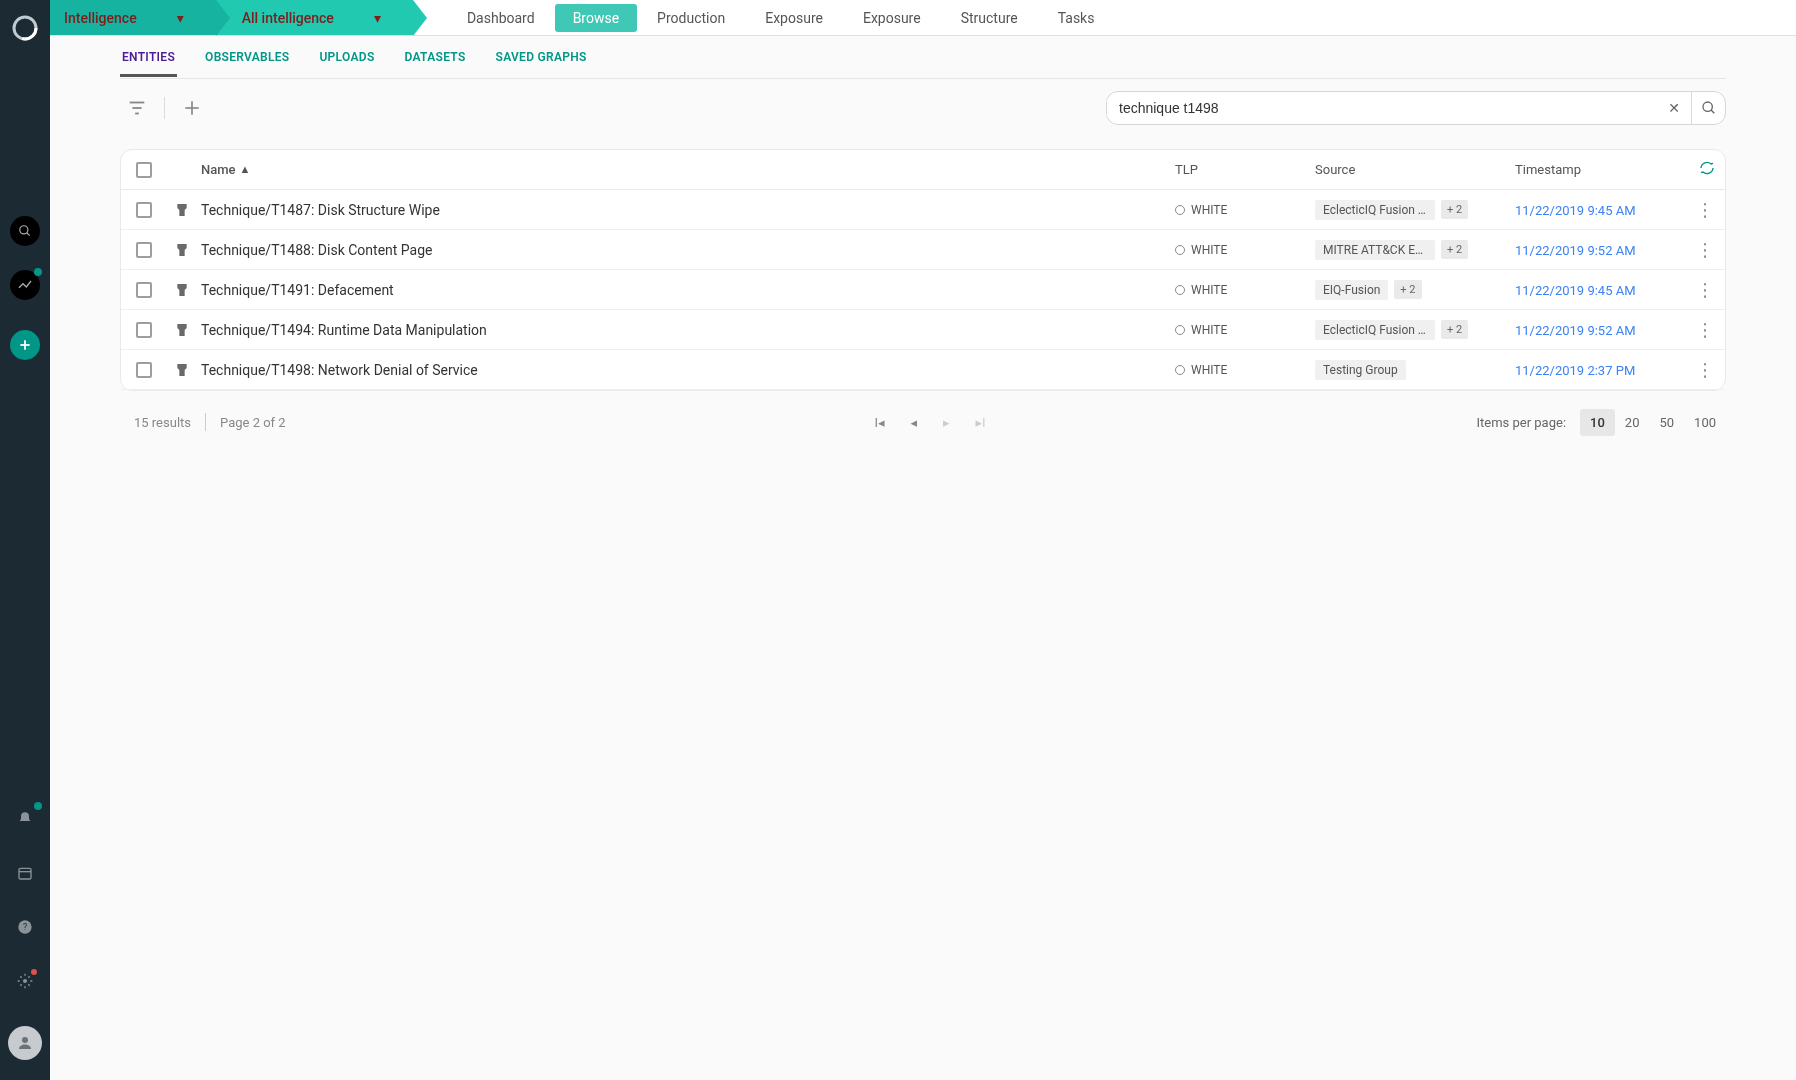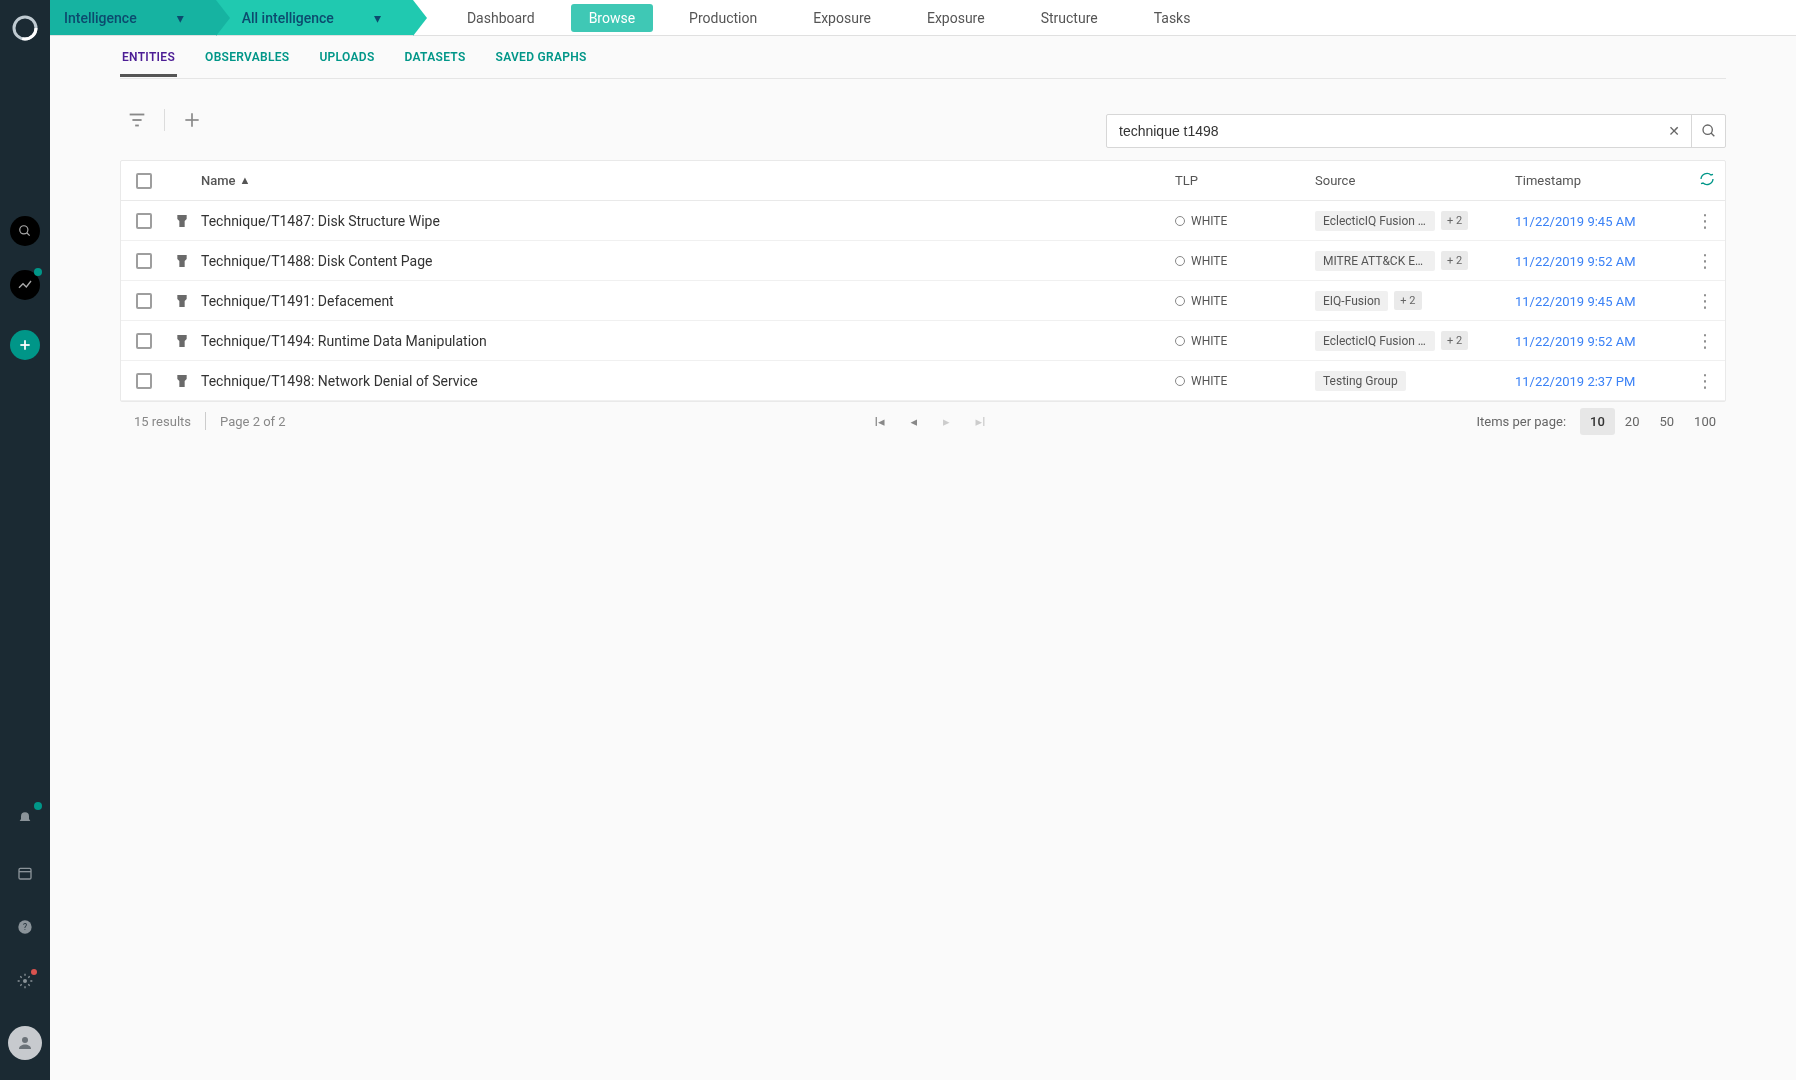--- a/index.html
+++ b/index.html
@@ -42,58 +42,58 @@
   .rail-btn.add { background: #009688; color: #fff; }
   .rail-btn.avatar { background: #c7cace; color: #555; }
   .rail-btn .dot { position:absolute; top:-2px; right:-2px; width:8px;height:8px;border-radius:50%; background:#009688;}
   .rail-btn .dotred { position:absolute; top:3px; right:3px; width:6px;height:6px;border-radius:50%; background:#d9534f;}
 
   
   .main { flex:1; display:flex; flex-direction:column; min-width:0;}
 
   
   .topbar { height:36px; background:#fff; display:flex; align-items:stretch; border-bottom:1px solid #e0e0e0; }
-  .bc { display:flex; align-items:center; padding:0 32px 0 14px; background:#16b3a1; color:#0c4a6e; font-weight:500; position:relative; }
+  .bc { display:flex; align-items:center; padding:0 32px 0 14px; background:#16b3a1; color:#7f1d1d; font-weight:500; position:relative; }
   .bc.light { background:#20c9b0; }
   .bc::after {
     content:""; position:absolute; right:-14px; top:0; width:0;height:0;
     border-top:18px solid transparent; border-bottom:18px solid transparent; border-left:14px solid #16b3a1;
     z-index:2;
   }
   .bc.light::after { border-left-color:#20c9b0; }
   .bc .chev { margin-left:40px; }
-  .navlinks { display:flex; align-items:center; margin-left:34px; gap:16px; }
+  .navlinks { display:flex; align-items:center; margin-left:34px; gap:0; }
   .navlink { padding: 0 20px; height:100%; display:flex; align-items:center; color:#555; cursor:pointer; font-size:14px;}
   .navlink.active { background:#3fc8b5; color:#fff; border-radius:3px; padding:6px 18px; height:auto;}
 
   
   .tabs { height:42px; display:flex; align-items:flex-end; padding:0 70px 0 70px; gap:26px; background:#fafafa; border-bottom:1px solid rgba(0,0,0,0);}
   .tab { font-size:12px; font-weight:600; color:#009688; padding:12px 2px 10px; cursor:pointer; border-bottom:3px solid transparent; letter-spacing:.3px;}
   .tab.active { color:#4c1d95; border-bottom:3px solid #555; }
   .tabs-hr { height:1px; background:#e5e5e5; margin:0 70px 0 70px;}
 
   
   .toolbar {
     display:flex; align-items:center; padding:12px 70px 12px 70px;
   }
   .tool-icon {
     width:34px;height:34px;display:flex;align-items:center;justify-content:center;
     color:#888; cursor:pointer;
   }
   .tool-divider { width:1px; height:22px; background:#dcdcdc; margin:0 10px; }
   .searchwrap { margin-left:auto; display:flex; align-items:center; }
   .searchbox {
-    width: 620px; height:34px; border:1px solid #d7d7d7; background:#fff; display:flex; align-items:center; border-radius:2px;margin-top:23px;
+    width: 620px; height:34px; border:1px solid #d7d7d7; background:#fff; display:flex; align-items:center; border-radius:12px;
   }
   .searchbox input { flex:1; border:0; outline:0; padding:0 12px; font-size:14px; color:#333;}
   .searchbox .clear, .searchbox .go { width:34px;height:34px;display:flex;align-items:center;justify-content:center;color:#666;cursor:pointer;}
   .searchbox .go { border-left:1px solid #d7d7d7; }
 
   
-  .tablewrap { margin:0 70px; border:1px solid #e9e9e9; background:#fff; border-radius:2px;}
+  .tablewrap { margin:12px 70px; border:1px solid #e9e9e9; background:#fff; border-radius:12px;}
   .thead { height:40px; display:flex; align-items:center; border-bottom:1px solid #e9e9e9; color:#555; font-size:13px;}
   .cell-check { width:46px; display:flex; align-items:center; justify-content:center;}
   .chk { width:16px;height:16px;border:2px solid #9e9e9e;border-radius:2px;display:inline-block;cursor:pointer;}
   .cell-type { width:30px; display:flex; align-items:center; justify-content:center; color:#6a6a6a;}
   .cell-name { flex:1; padding-left:4px; }
   .cell-tlp { width:140px; }
   .cell-source { width:200px; }
   .cell-ts { width:170px; }
   .cell-more { width:40px; display:flex; align-items:center; justify-content:center;}
   .cell-name.header { display:flex; align-items:center; gap:4px; font-weight:500;}

